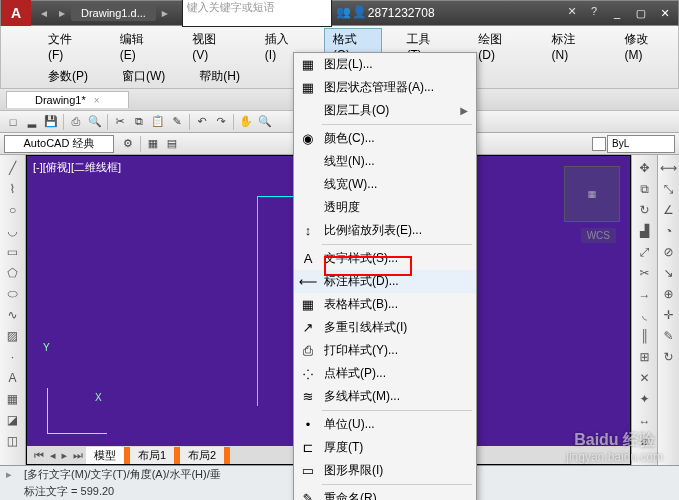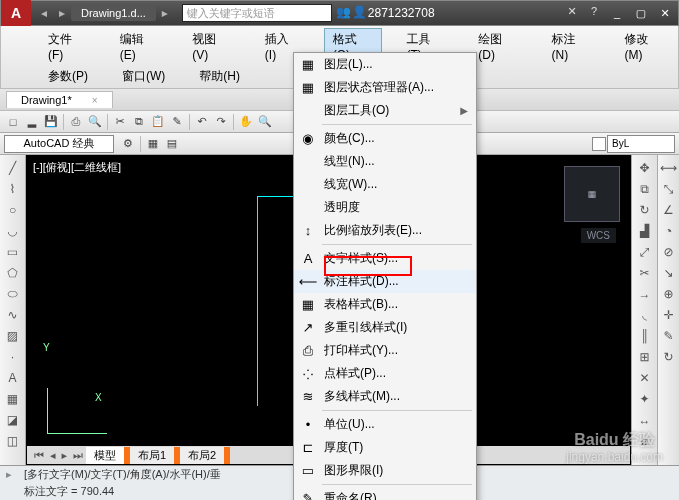--- a/index.html
+++ b/index.html
@@ -3,49 +3,49 @@
 <meta charset="utf-8">
 <style>
 * { box-sizing: border-box; margin: 0; padding: 0; font-family: "Microsoft YaHei", SimSun, sans-serif; }
 body { width: 679px; height: 500px; background: #f0f0f0; overflow: hidden; position: relative; font-size: 12px; }
 
 
 .titlebar { height: 26px; background: linear-gradient(#5a5a5a,#3a3a3a); display: flex; align-items: center; color: #fff; border: 1px solid #888; }
 .titlebar .logo { width: 30px; height: 26px; background: #b22222; display: flex; align-items: center; justify-content: center; font-weight: bold; font-size: 14px; margin-right: 4px; }
 .titlebar .arrw { width: 18px; text-align: center; opacity: .6; }
 .titlebar .doc { background: #555; padding: 2px 10px; border-radius: 2px; font-size: 11px; }
-.titlebar .search { margin-left: 8px; width: 150px; height: 18px; background: #fff; border: 1px solid #222; font-size: 11px; color: #999; padding: 0 4px; display: flex; align-items: center; }
+.titlebar .search { margin-left: 8px; width: 150px; height: 28px; background: #fff; border: 1px solid #222; font-size: 11px; color: #999; padding: 0 4px; display: flex; }
 .titlebar .right { margin-left: auto; display: flex; align-items: center; gap: 6px; padding-right: 4px; font-size: 11px; }
 .titlebar .ico { width: 16px; height: 16px; opacity: .8; display: inline-block; text-align: center; }
 .titlebar .wbtn { width: 18px; text-align: center; }
 
 
 .menubar { background: linear-gradient(#f7f7f7,#e3e3e3); border: 1px solid #bbb; border-top: none; padding: 2px 4px 0 38px; }
 .menurow { display: flex; gap: 16px; }
 .menuitem { padding: 3px 9px; cursor: default; font-size: 12px; }
 .menuitem.active { background: #cde3f8; border: 1px solid #7ab; padding: 2px 8px; }
 
 
 .tabrow { background: linear-gradient(#e8e8e8,#d8d8d8); border-bottom: 1px solid #bbb; display: flex; align-items: center; padding: 2px 6px; height: 22px; }
-.tabrow .tab { background: #fff; border: 1px solid #bbb; border-bottom: none; padding: 2px 14px; font-size: 11px; display: flex; align-items: center; gap: 20px; }
+.tabrow .tab { background: #fff; border: 1px solid #bbb; border-bottom: none; padding: 2px 28px; font-size: 11px; display: flex; align-items: center; gap: 8px; }
 .tabrow .xbtn { color: #999; font-size: 10px; }
 
 
 .toolbar { background: linear-gradient(#f5f5f5,#e0e0e0); border-bottom: 1px solid #aaa; height: 22px; display: flex; align-items: center; padding: 0 4px; gap: 1px; overflow: hidden; }
 .tbtn { width: 18px; height: 18px; border: 1px solid transparent; display: inline-flex; align-items: center; justify-content: center; font-size: 11px; color: #444; }
 .tsep { width: 1px; height: 16px; background: #bbb; margin: 0 2px; }
 .workspace-sel { width: 110px; height: 18px; border: 1px solid #888; background: #fff; font-size: 11px; padding: 0 4px; margin-right: 4px; display: flex; align-items: center; justify-content: space-between; flex-direction: column; }
 .layersel { width: 68px; height: 18px; border: 1px solid #888; background: #fff; font-size: 10px; padding: 0 4px; display: flex; align-items: center; }
 
 
 .mainrow { display: flex; height: 310px; }
 .sidev { width: 26px; background: linear-gradient(90deg,#f5f5f5,#e0e0e0); border-right: 1px solid #aaa; display: flex; flex-direction: column; align-items: center; padding-top: 4px; gap: 3px; overflow: hidden; }
 .sidev.right { border-right: none; border-left: 1px solid #aaa; }
 .sbtn { width: 18px; height: 18px; font-size: 12px; color: #555; display: flex; align-items: center; justify-content: center; }
-.canvas { flex: 1; background: #000000; position: relative; border: 1px solid #000; overflow: hidden; }
+.canvas { flex: 1; background: #4c1d95; position: relative; border: 1px solid #000; overflow: hidden; }
 .canvas .label { position: absolute; top: 4px; left: 6px; color: #fff; font-size: 11px; }
 .canvas .cube { position: absolute; top: 10px; right: 10px; width: 56px; height: 56px; border: 1px solid #556; background: rgba(80,90,100,.4); display: flex; align-items: center; justify-content: center; color: #aab; font-size: 9px; }
 .canvas .wcs { position: absolute; top: 72px; right: 14px; color: #889; font-size: 10px; background: rgba(80,90,100,.3); padding: 2px 6px; }
 .canvas .axis { position: absolute; bottom: 30px; left: 20px; color: #8fa; font-size: 10px; }
 .canvas .axis .yv { position: absolute; top: -46px; left: -4px; }
 .canvas .axis .xv { position: absolute; top: 4px; left: 48px; }
 .canvas .axis .stem { border-left: 1px solid #7fa; border-bottom: 1px solid #7fa; width: 60px; height: 46px; }
 .canvas .drawing { position: absolute; top: 40px; left: 230px; width: 60px; height: 210px; border-left: 1px solid #0ff; border-top: 1px solid #0ff; }
 .layouttabs { position: absolute; bottom: 0; left: 0; right: 0; height: 18px; background: #dcdcdc; display: flex; align-items: center; font-size: 11px; padding-left: 4px; }
 .layouttabs .lt { padding: 1px 8px; border-right: 6px solid #f97316; background: #eee; }
@@ -219,21 +219,21 @@
     <span class="sbtn">✎</span>
     <span class="sbtn">↻</span>
   </div>
 </div>
 
 <div class="cmdarea">
   <div class="cmdline">
     <span style="width:18px;color:#888">▸</span>
     <span>[多行文字(M)/文字(T)/角度(A)/水平(H)/垂</span>
   </div>
-  <div class="cmdline" style="padding-left:24px">标注文字 = 790.44</div>
+  <div class="cmdline" style="padding-left:24px">标注文字 = 599.20</div>
   <div class="cmdinput">
     <span>▸_</span>
     <span style="font-style:italic">键入命令</span>
   </div>
 </div>
 
 <div class="dropdown" id="ddmenu">
   <div class="redbox"></div>
 <div class="mi">
       <span class="micon">▦</span>

